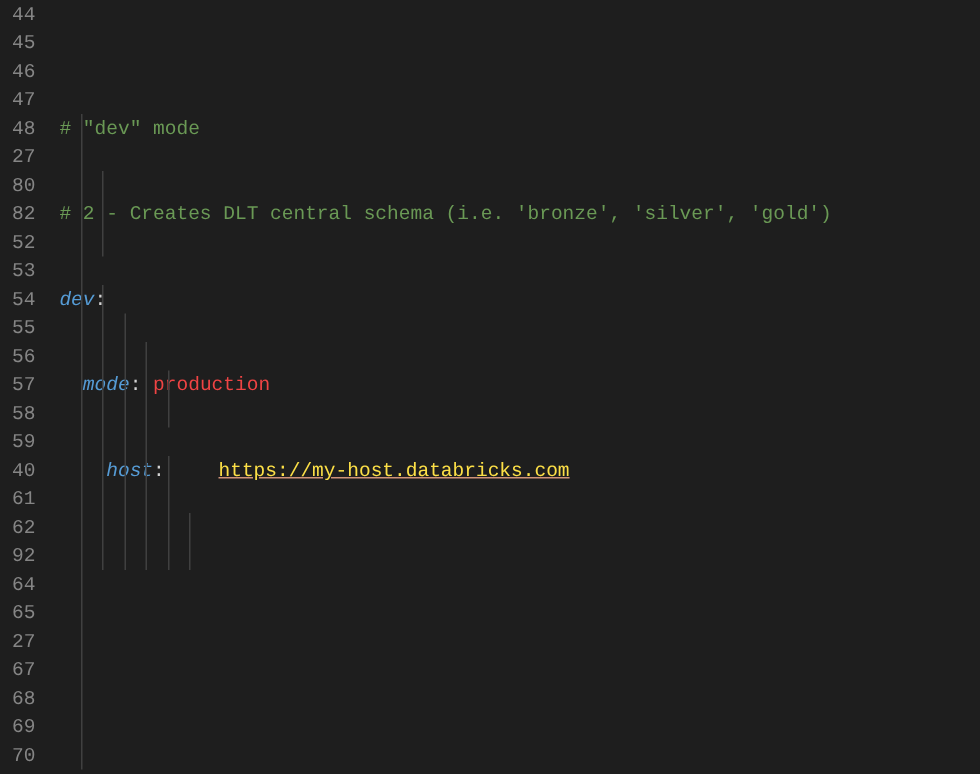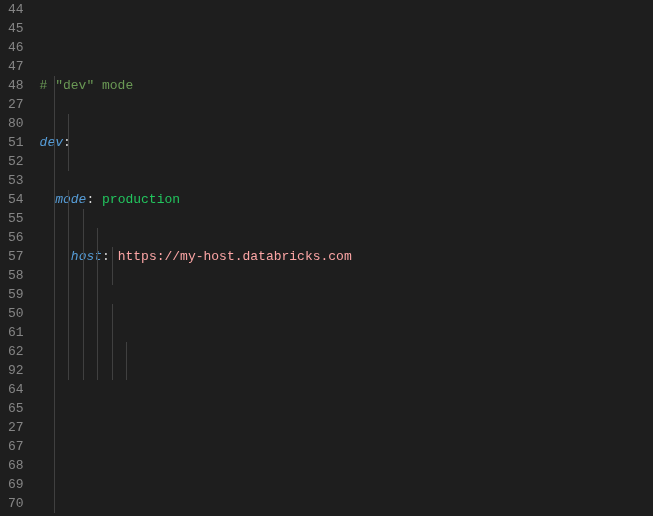--- a/index.html
+++ b/index.html
@@ -46,60 +46,61 @@
     .guide {
       position: absolute;
       top: 0;
       bottom: 0;
       width: 1px;
       background: #404040;
     }
     .comment { color: #6a9955; }
     .key { color: #569cd6; font-style: italic; }
     .colon { color: #d4d4d4; }
-    .string { color: #22c55e; }
-    .string-url { color: #fca5a5; text-decoration-color: #ce9178; }
+    .string { color: #ef4444; }
+    .string-url { color: #fde047; text-decoration: underline; text-decoration-color: #ce9178; margin-left: 28px; }
     .code-inner { position: relative; }
   </style>
 </head>
 <body>
 
 <div class="editor">
   <div class="gutter">
     <div class="ln">44</div>
     <div class="ln">45</div>
     <div class="ln">46</div>
     <div class="ln">47</div>
     <div class="ln">48</div>
     <div class="ln">27</div>
     <div class="ln">80</div>
-    <div class="ln">51</div>
+    <div class="ln">82</div>
     <div class="ln">52</div>
     <div class="ln">53</div>
     <div class="ln">54</div>
     <div class="ln">55</div>
     <div class="ln">56</div>
     <div class="ln">57</div>
     <div class="ln">58</div>
     <div class="ln">59</div>
-    <div class="ln">50</div>
+    <div class="ln">40</div>
     <div class="ln">61</div>
     <div class="ln">62</div>
     <div class="ln">92</div>
     <div class="ln">64</div>
     <div class="ln">65</div>
     <div class="ln">27</div>
     <div class="ln">67</div>
     <div class="ln">68</div>
     <div class="ln">69</div>
     <div class="ln">70</div>
   </div>
   <div class="code">
     <div class="code-inner">
       <div class="line"><span class="comment"># "dev" mode</span></div>
+      <div class="line"><span class="comment"># 2 - Creates DLT central schema (i.e. 'bronze', 'silver', 'gold')</span></div>
       <div class="line"><span class="key">dev</span><span class="colon">:</span></div>
       <div class="line">  <span class="key">mode</span><span class="colon">:</span> <span class="string">production</span></div>
       <div class="line">    <span class="key">host</span><span class="colon">:</span> <span class="string-url">https://my-host.databricks.com</span></div>
       
       
       
       
       
       
       

